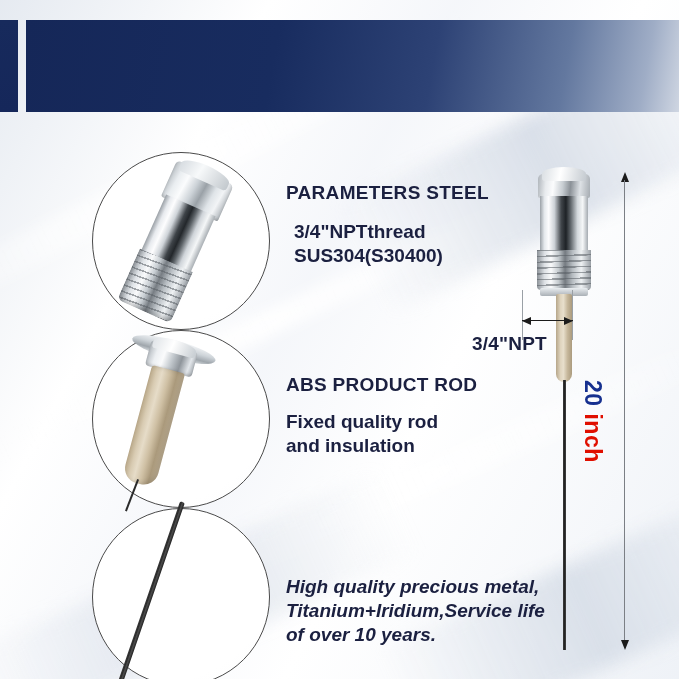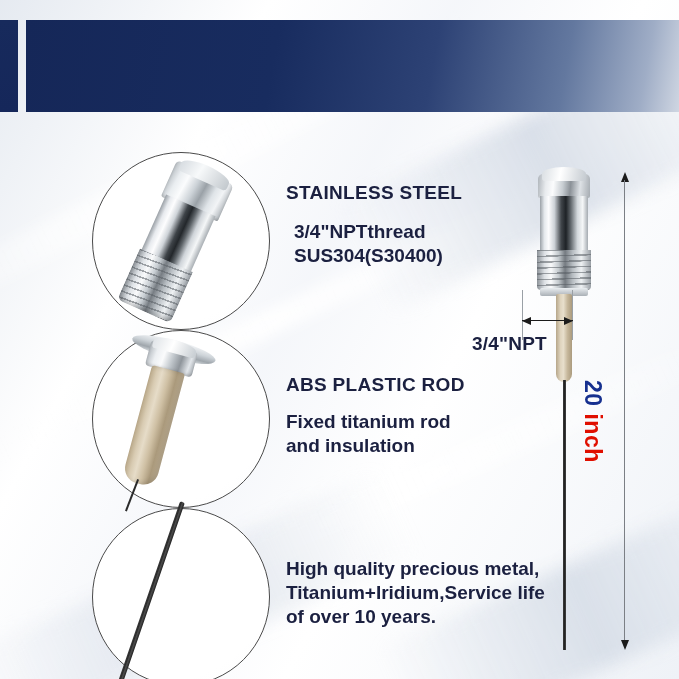--- a/index.html
+++ b/index.html
@@ -117,21 +117,21 @@
 
   
   .tb{position:absolute;color:#1b2040;}
   .tb .head{font-size:19px;font-weight:bold;letter-spacing:.3px;color:#1b2040;}
   .tb .body{font-size:19px;font-weight:bold;color:#1b2040;line-height:24px;white-space:pre-line;}
   .t1{left:286px;top:182px;width:270px;}
   .t1 .body{margin-top:16px;margin-left:8px;}
   .t2{left:286px;top:374px;width:270px;}
   .t2 .body{margin-top:14px;}
   .t3{left:286px;top:545px;width:310px;}
-  .t3 .body{margin-top:12px;}
+  .t3 .body{margin-top:30px;font-style:italic;}
 
   
   .prod{position:absolute;left:520px;top:168px;width:110px;height:490px;}
   .m-hex{
     position:absolute;left:18px;top:6px;width:52px;height:24px;
     background:linear-gradient(95deg,#aeb4ba 0%,#e8ebee 16%,#fbfcfd 30%,#c6ccd1 48%,#8b9197 62%,#dde1e5 80%,#a6acb2 100%);
     border-radius:5px 5px 2px 2px;
   }
   .m-hex:after{
     content:"";position:absolute;left:4px;top:-7px;width:44px;height:14px;
@@ -213,37 +213,37 @@
 
   <div class="circle c1"></div>
   <div class="p1">
     <div class="p1-inner">
       <div class="hexcap"></div>
       <div class="barrel"></div>
       <div class="thread"></div>
     </div>
   </div>
   <div class="tb t1">
-    <div class="head">STAINLESS STEEL</div>
+    <div class="head">PARAMETERS STEEL</div>
     <div class="body">3/4"NPTthread
 SUS304(S30400)</div>
   </div>
 
   <div class="circle c2"></div>
   <div class="p2">
     <div class="p2-inner">
       <div class="p2-flange"></div>
       <div class="p2-hex"></div>
       <div class="p2-rod"></div>
       <div class="p2-wire"></div>
     </div>
   </div>
   <div class="tb t2">
-    <div class="head">ABS PLASTIC ROD</div>
-    <div class="body">Fixed titanium rod
+    <div class="head">ABS PRODUCT ROD</div>
+    <div class="body">Fixed quality rod
 and insulation</div>
   </div>
 
   <div class="circle c3"></div>
   <div class="p3">
     <div class="p3-rod"></div>
   </div>
   <div class="tb t3">
     <div class="body">High quality precious metal,
 Titanium+Iridium,Service life

